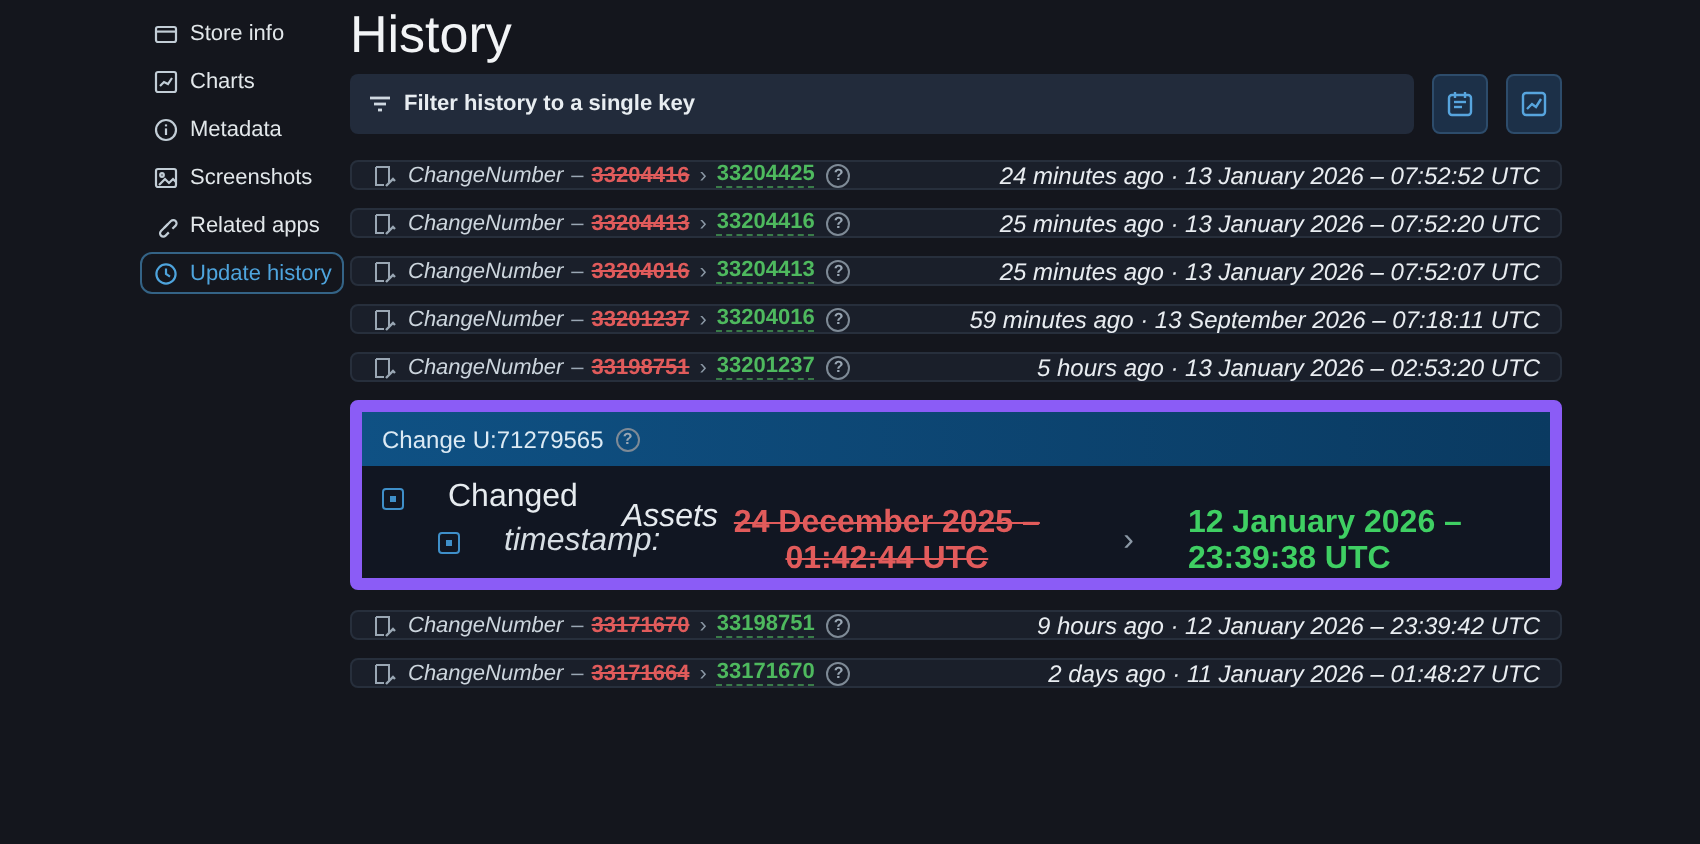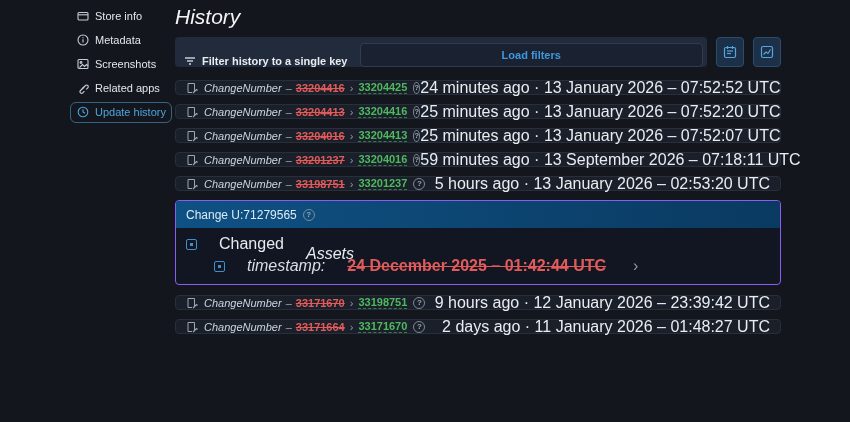--- a/index.html
+++ b/index.html
@@ -10,41 +10,41 @@
     color: #e2e7ea;
     overflow: hidden;
     position: relative;
   }
   
   .sidebar {
     position: absolute; left: 70px; top: 6px; width: 102px;
     display: flex; flex-direction: column; gap: 3px;
   }
   .side-item {
-    display: flex; align-items: flex-start; gap: 6px;
+    display: flex; align-items: center; gap: 6px;
     padding: 3px 6px; height: 21px;
     font-size: 11px; color: #e2e7ea;
     border: 1px solid transparent; border-radius: 6px;
     cursor: pointer; white-space: nowrap;
   }
   .side-item.active { color: #4ea4dd; border-color: rgba(78,164,221,.55); }
   .side-item .icon { display: inline-flex; width: 12px; height: 12px; flex: 0 0 12px; }
   .side-item svg { stroke: #c2cdd6; fill: none; stroke-width: 1.1; }
   .side-item.active svg { stroke: #4ea4dd; }
   .badge {
     margin-left: auto; width: 13px; height: 13px; border-radius: 50%;
     background: #3a4250; color: #d4dae0; font-size: 9px; font-weight: bold;
     display: flex; align-items: center; justify-content: center;
   }
   
   .main { position: absolute; left: 175px; top: 0; width: 606px; }
-  h1 { font-size: 21px; line-height: 30px; font-weight: 500; color: #f2f4f6; margin-top: 2px; font-style: italic; }
+  h1 { font-size: 26px; line-height: 30px; font-weight: 500; color: #f2f4f6; margin-top: 2px; }
   .filter-row { margin-top: 5px; display: flex; gap: 9px; height: 30px; }
   .filter-bar {
-    flex: 1; display: flex; align-items: flex-end;
+    flex: 1; display: flex; align-items: center;
     background: #222b3b; border-radius: 4px; padding: 0 4px 0 9px;
   }
   .filter-label { display: flex; align-items: center; gap: 6px; font-size: 11px; font-weight: bold; color: #e8edf1; white-space: nowrap; }
   .load-btn {
     flex: 1; margin-left: 12px; height: 24px;
     background: #1a2231; border: 1px solid #303c50; border-radius: 4px;
     color: #3f97e0; font-size: 11px; font-weight: bold;
     display: flex; align-items: center; justify-content: center; cursor: pointer;
   }
   .icon-btn {
@@ -66,24 +66,24 @@
   .field-name { font-style: italic; color: #ccd5dd; }
   .dash { color: #9aa7b4; margin: 0 4px; }
   .old-val { color: #e15b5b; font-weight: bold; text-decoration: line-through; }
   .sep { color: #8b98a5; margin: 0 5px; }
   .new-val { color: #4eb95e; font-weight: bold; border-bottom: 1px dashed rgba(78,185,94,.6); }
   .help-icon {
     width: 12px; height: 12px; margin-left: 6px; border-radius: 50%;
     border: 1px solid #7e8a96; color: #9aa7b4; font-size: 8px; font-weight: bold;
     display: inline-flex; align-items: center; justify-content: center; cursor: pointer;
   }
-  .time { margin-left: auto; font-size: 16px; color: #e9edf1; white-space: nowrap; }
+  .time { margin-left: auto; font-size: 12px; color: #e9edf1; white-space: nowrap; font-style: italic; }
   
   .change-block {
-    margin-bottom: 10px; border: 1px solid #8b5cf6; border-radius: 4px;
+    margin-bottom: 10px; border: 6px solid #8b5cf6; border-radius: 4px;
     overflow: hidden; background: #111622;
   }
   .change-header {
     height: 27px; display: flex; align-items: center; padding: 0 10px;
     background: linear-gradient(90deg, #0f5184, #0a3a61);
     font-size: 12px; color: #dceaf4;
   }
   .change-header .time { color: #e8f2fa; }
   .change-body { padding: 8px 10px 10px; }
   .change-line { display: flex; align-items: center; gap: 22px; font-size: 16px; height: 16px; }
@@ -107,20 +107,29 @@
   <div class="side-item">
     <span class="icon">
         <svg width="12" height="12" viewBox="0 0 12 12">
           <rect x="1" y="2.5" width="10" height="7.5" rx="1"></rect>
           <line x1="1" y1="4.8" x2="11" y2="4.8"></line>
         </svg>
       </span>
     <span class="label">Store info</span>
   </div>
 
+  <div class="side-item">
+    <span class="icon">
+        <svg width="12" height="12" viewBox="0 0 12 12">
+          <rect x="1" y="1" width="10" height="10" rx="1"></rect>
+          <polyline points="3,8 5,6 7,7 9,4"></polyline>
+        </svg>
+      </span>
+    <span class="label">Charts</span>
+  </div>
 
   <div class="side-item">
     <span class="icon">
         <svg width="12" height="12" viewBox="0 0 12 12">
           <circle cx="6" cy="6" r="5"></circle>
           <line x1="6" y1="5.2" x2="6" y2="8.5"></line>
           <line x1="6" y1="3.2" x2="6" y2="4.2"></line>
         </svg>
       </span>
     <span class="label">Metadata</span>
@@ -165,21 +174,20 @@
   <div class="filter-row">
     <div class="filter-bar">
       <span class="filter-label">
         <svg width="12" height="12" viewBox="0 0 12 12" style="stroke:#cfd8e0;stroke-width:1.4;">
           <line x1="1" y1="3" x2="11" y2="3"></line>
             <line x1="3" y1="6" x2="9" y2="6"></line>
             <line x1="5" y1="9" x2="7" y2="9"></line>
         </svg>
         <span>Filter history to a single key</span>
       </span>
-      <button class="load-btn">Load filters</button>
     </div>
     <button class="icon-btn">
       <svg width="14" height="14" viewBox="0 0 14 14">
         <rect x="1.5" y="2.5" width="11" height="10" rx="1.5"></rect>
         <line x1="4.5" y1="1" x2="4.5" y2="4"></line>
           <line x1="9.5" y1="1" x2="9.5" y2="4"></line>
         <line x1="4" y1="6" x2="10" y2="6"></line>
           <line x1="4" y1="8.5" x2="8" y2="8.5"></line>
       </svg>
     </button>
@@ -286,20 +294,21 @@
       <div class="change-line">
         <span class="expand-icon"></span>
         <span class="changed-word">Changed</span>
         <span class="changed-target">Assets</span>
       </div>
       <div class="change-line indent">
         <span class="expand-icon"></span>
         <span class="diff-key">timestamp:</span>
         <span class="old-date">24 December 2025 – 01:42:44 UTC</span>
         <span class="sep">›</span>
+        <span class="new-date">12 January 2026 – 23:39:38 UTC</span>
       </div>
     </div>
   </div>
 
   <div class="row">
     <span class="doc-icon">
       <svg width="12" height="12" viewBox="0 0 12 12">
         <path d="M2 1.5h6.5v7.5"></path>
             <path d="M2 1.5v9h4"></path>
         <path d="M7 11l3.5-3.5 1 1" style="stroke-width:1.2"></path>

